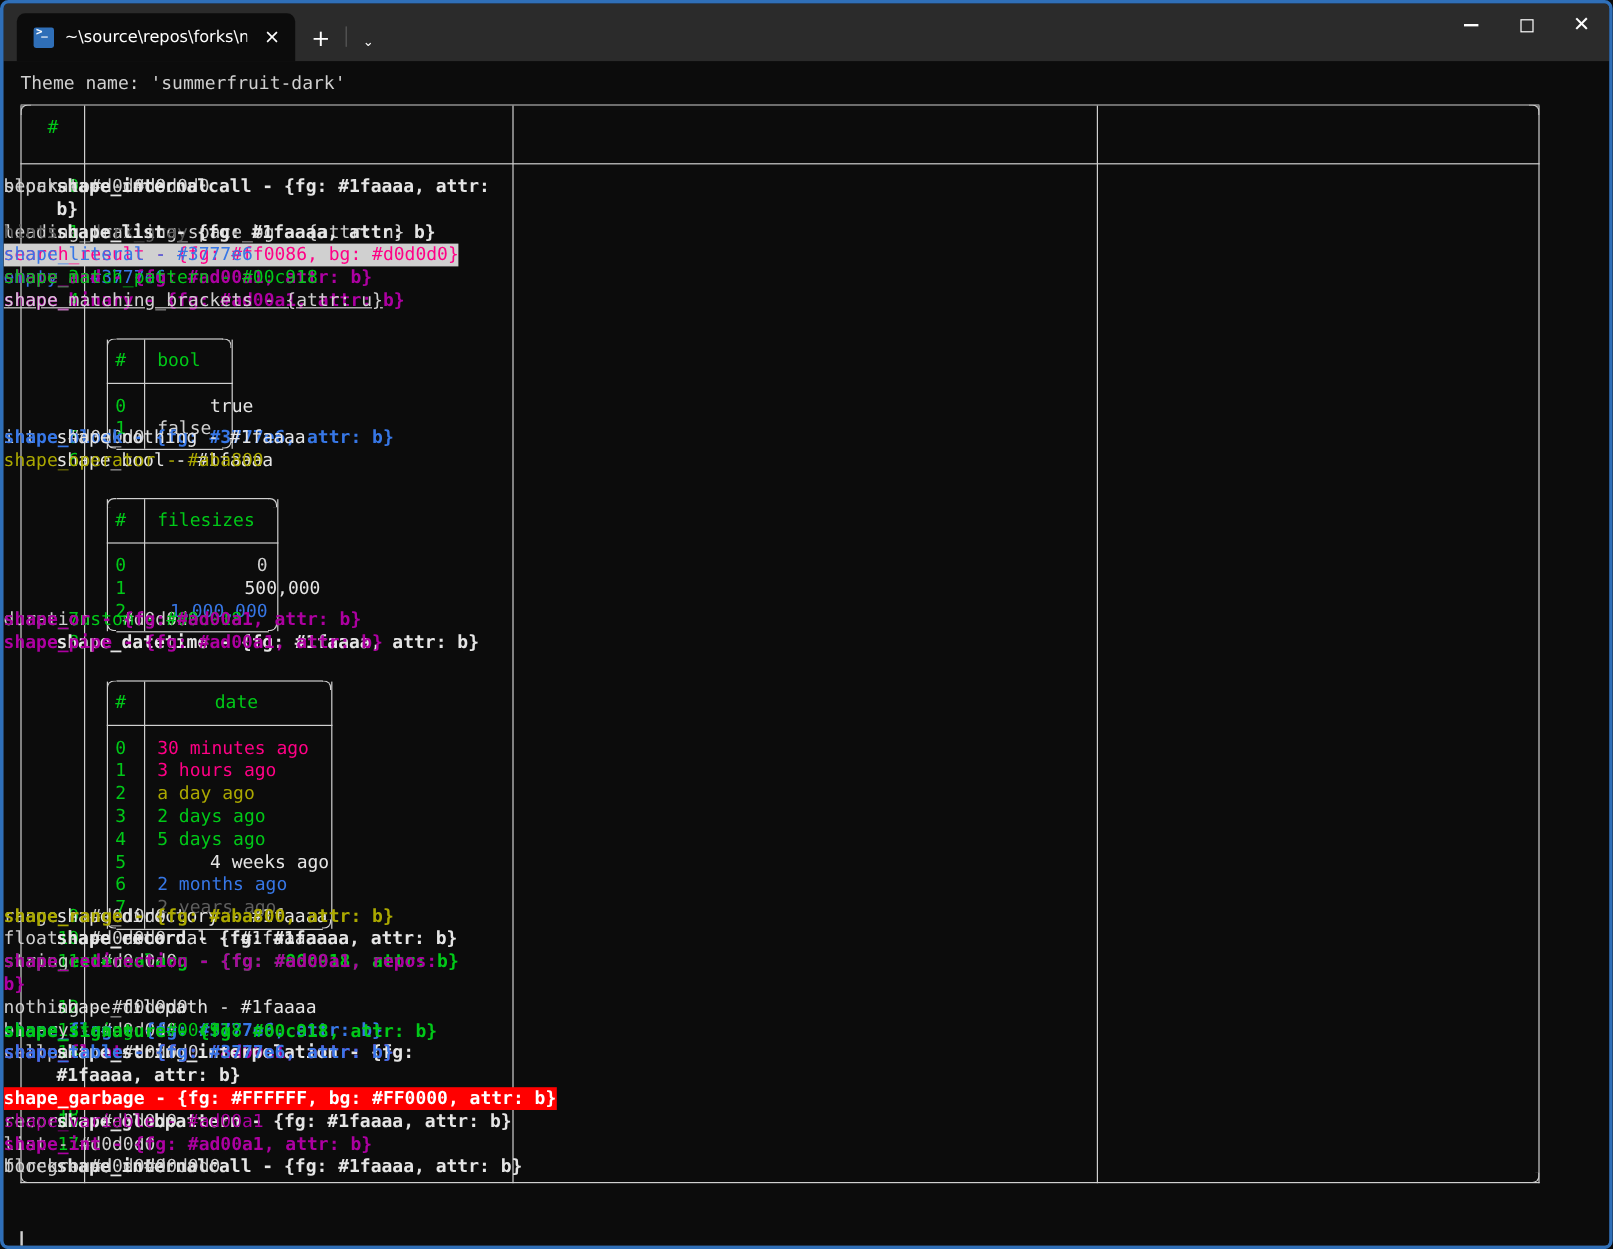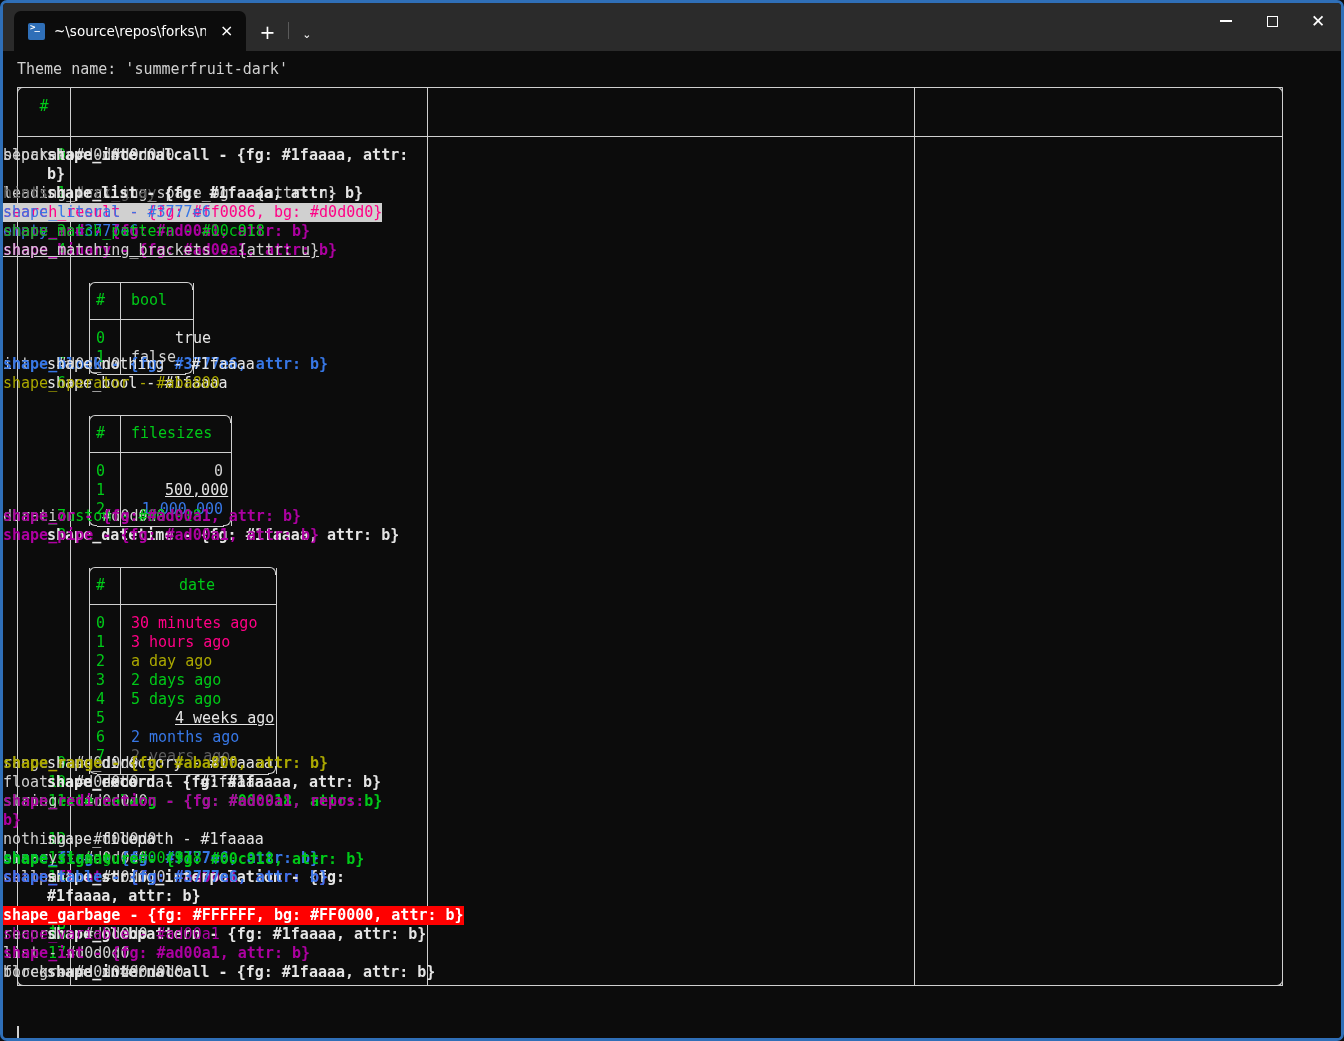--- a/index.html
+++ b/index.html
@@ -258,21 +258,21 @@
       <div class="sub-v" style="left:142px;top:1px;  height:110px;"></div>
       <div class="sub-h" style="left:0px;  top:37px; width:143px;"></div>
       <div class="sub-h" style="left:8px;  top:111px;width:127px;"></div>
       <div class="sub-c" style="left:0px;  top:103px;border-right:none;border-top:none;border-radius:0 0 0 6px;"></div>
       <div class="sub-c" style="left:134px;top:103px;border-left:none;border-top:none;border-radius:0 0 6px 0;"></div>
       <div class="sub-cell c-green" style="left:7px; top:9px;">#</div>
       <div class="sub-cell c-green" style="left:42px;top:9px;">filesizes</div>
       <div class="sub-cell c-green" style="left:7px; top:47px;">0</div>
       <div class="sub-cell c-white" style="left:32px;top:47px;width:102px;text-align:right;">0</div>
       <div class="sub-cell c-green" style="left:7px; top:66px;">1</div>
-      <div class="sub-cell c-teal" style="left:32px;top:66px;width:102px;text-decoration:underline;">500,000</div>
+      <div class="sub-cell c-teal" style="left:32px;top:66px;width:102px;text-align:right;">500,000</div>
       <div class="sub-cell c-green" style="left:7px; top:85px;">2</div>
       <div class="sub-cell c-blue" style="left:32px;top:85px;width:102px;text-align:right;">1,000,000</div>
     </div>
 
     <div class="subtable" id="sub-date" style="left:86px; top:516px;">
       <div class="sub-h" style="left:8px;  top:0px;  width:172px;"></div>
       <div class="sub-c" style="left:0px;  top:0px;  border-right:none;border-bottom:none;border-radius:6px 0 0 0;"></div>
       <div class="sub-c" style="left:179px;top:0px;  border-left:none;border-bottom:none;border-radius:0 6px 0 0;"></div>
       <div class="sub-v" style="left:0px;  top:1px;  height:206px;"></div>
       <div class="sub-v" style="left:31px; top:1px;  height:206px;"></div>
@@ -287,21 +287,21 @@
       <div class="sub-cell c-pink" style="left:42px;top:47px;">30 minutes ago</div>
       <div class="sub-cell c-green" style="left:7px; top:66px;">1</div>
       <div class="sub-cell c-pink" style="left:42px;top:66px;">3 hours ago</div>
       <div class="sub-cell c-green" style="left:7px; top:85px;">2</div>
       <div class="sub-cell c-yellow" style="left:42px;top:85px;">a day ago</div>
       <div class="sub-cell c-green" style="left:7px; top:104px;">3</div>
       <div class="sub-cell c-green" style="left:42px;top:104px;">2 days ago</div>
       <div class="sub-cell c-green" style="left:7px; top:123px;">4</div>
       <div class="sub-cell c-green" style="left:42px;top:123px;">5 days ago</div>
       <div class="sub-cell c-green" style="left:7px; top:142px;">5</div>
-      <div class="sub-cell c-teal" style="left:42px;top:142px;text-decoration:underline;">4 weeks ago</div>
+      <div class="sub-cell c-teal" style="left:42px;top:142px;">4 weeks ago</div>
       <div class="sub-cell c-green" style="left:7px; top:161px;">6</div>
       <div class="sub-cell c-blue" style="left:42px;top:161px;">2 months ago</div>
       <div class="sub-cell c-green" style="left:7px; top:180px;">7</div>
       <div class="sub-cell c-gray" style="left:42px;top:180px;">2 years ago</div>
     </div>
 
     <div id="col2">
       <div class="ln c-white" style="position:absolute;top:95px">block - #d0d0d0</div>
       <div class="ln c-gray" style="position:absolute;top:133px">hints - dark_gray</div>
       <div class="ln hl-search" style="position:absolute;top:152px">search_result - {fg: #ff0086, bg: #d0d0d0}</div>

